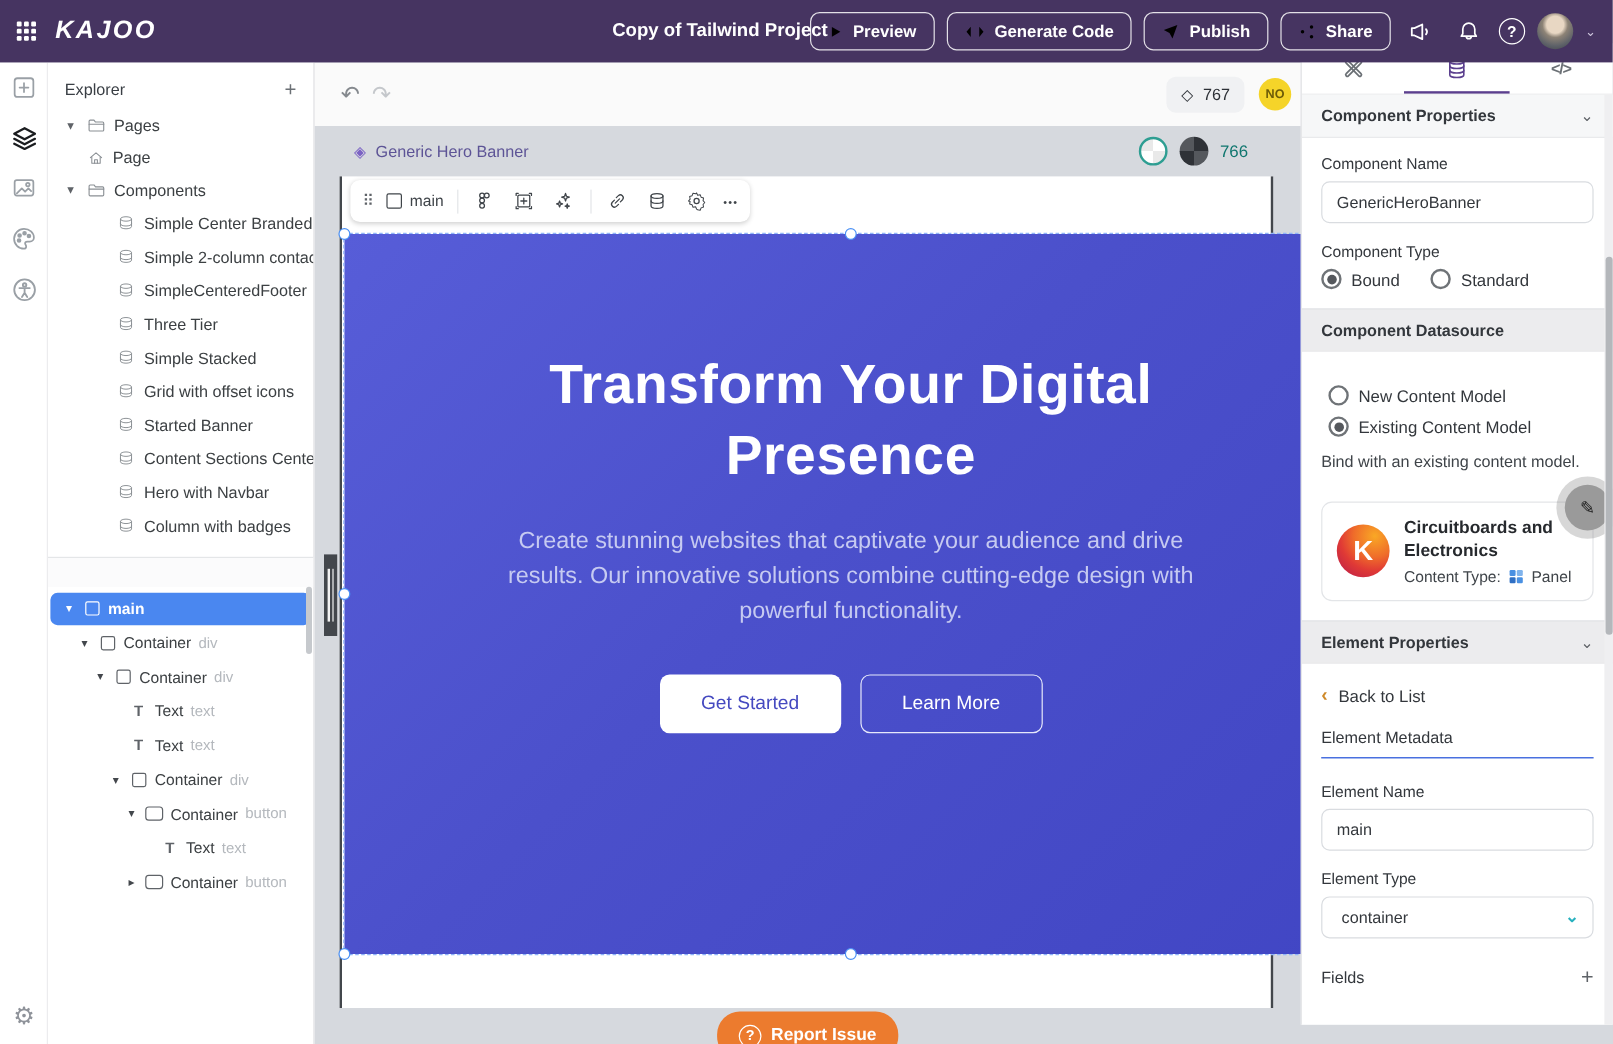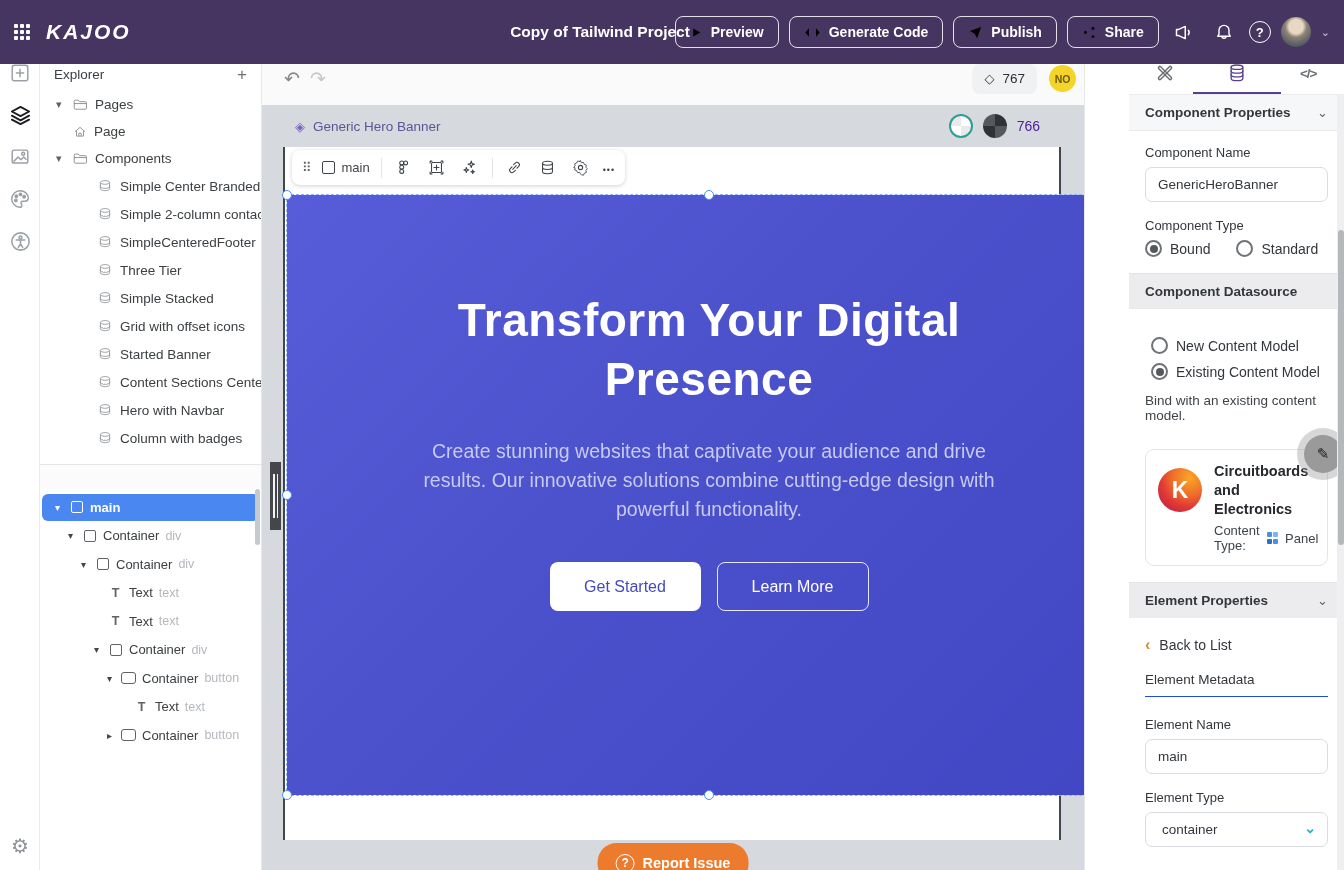--- a/index.html
+++ b/index.html
@@ -1,21 +1,21 @@
 <!DOCTYPE html>
 <html><head>
 <meta charset="utf-8">
 <style>
   * { margin:0; padding:0; box-sizing:border-box; }
   html,body { width:1344px; height:870px; overflow:hidden; background:#d6d9de; }
   body { font-family:"Liberation Sans", sans-serif; font-size:13.5px; color:#3a3f45; }
   .app { position:relative; width:1344px; height:870px; overflow:hidden; }
 
   
-  .topbar { position:absolute; top:0; left:0; width:100%; height:64px; background:#463461;
+  .topbar { position:absolute; top:0; left:0; width:100%; height:52px; background:#463461;
     display:flex; align-items:center; padding:0 14px; z-index:50; }
   .grid-dots { width:16px; height:16px; position:relative; margin-right:16px; cursor:pointer; }
   .grid-dots i { position:absolute; width:4px; height:4px; background:#fff; border-radius:1px;
     box-shadow:6px 0 #fff,12px 0 #fff,0 6px #fff,6px 6px #fff,12px 6px #fff,0 12px #fff,6px 12px #fff,12px 12px #fff; }
   .logo { color:#fff; font-weight:800; font-size:21px; letter-spacing:2px; font-style:italic; }
   .topbar-title { position:absolute; left:0; right:0; text-align:center; pointer-events:none;
     color:#fff; font-weight:700; font-size:15.5px; transform:translateX(-72px); }
   .topbar-right { margin-left:auto; display:flex; align-items:center; gap:10px; z-index:2; }
   .tb-btn { display:flex; align-items:center; gap:8px; color:#fff; font-weight:600; font-size:14px;
     border:1.3px solid rgba(255,255,255,.85); border-radius:8px; padding:7px 14px; background:transparent; cursor:pointer; white-space:nowrap; }
@@ -84,21 +84,21 @@
   .canvas-label-row { position:absolute; top:53px; left:0; width:100%; height:42px; display:flex; align-items:center; }
   .comp-badge { display:flex; align-items:center; gap:8px; margin-left:33px; cursor:pointer; }
   .comp-badge .badge-icon { color:#7b62c4; font-size:13px; }
   .badge-icon::before{content:'◈';}
   .comp-badge .badge-label { color:#5d5496; font-size:13.5px; }
   .theme-circles { margin-left:auto; display:flex; align-items:center; gap:10px; margin-right:44px; }
   .circle-light { width:24px; height:24px; border-radius:50%; border:2px solid #2e9e92; cursor:pointer;
     background:conic-gradient(#ffffff 0 90deg,#e9e9e9 0 180deg,#ffffff 0 270deg,#e9e9e9 0); }
   .circle-dark { width:24px; height:24px; border-radius:50%; cursor:pointer;
     background:conic-gradient(#2f3237 0 90deg,#55585d 0 180deg,#2f3237 0 270deg,#55585d 0); }
-  .vw-num { font-size:14px; color:#4c1d95; }
+  .vw-num { font-size:14px; color:#0f766e; }
 
   
   .page-frame { position:absolute; top:95px; left:21px; width:778px; height:693px; background:#fff;
     border-left:2px solid #43474c; border-right:2px solid #43474c; }
   .grip { position:absolute; width:11px; height:68px; background:#43474c; top:410px; cursor:ew-resize; display:flex; align-items:center; justify-content:center; gap:2px; }
   .grip i { display:block; width:1.5px; height:44px; background:#f2f2f2; }
   .grip-left { left:8px; } .grip-right { left:801px; }
 
   .page-toolbar { position:absolute; top:3px; left:7px; height:35px; background:#fff; border-radius:8px;
     box-shadow:0 1px 4px rgba(0,0,0,.18); display:flex; align-items:center; padding:0 10px; gap:11px; z-index:5; }
@@ -126,21 +126,21 @@
   .btn-secondary { width:152px; height:49px; background:transparent; color:#fff; font-size:16px; font-weight:500;
     border:1px solid #e6e8fb; border-radius:8px; cursor:pointer; }
 
   .report-issue { position:absolute; left:50%; transform:translateX(-50%); top:791px; height:40px; min-width:140px;
     background:#ec7b2e; border:none; border-radius:19px; color:#fff; font-weight:700; font-size:14.5px;
     display:flex; align-items:center; gap:8px; padding:0 18px; cursor:pointer; z-index:8; }
   .ri-q { width:19px; height:19px; border:1.6px solid #fff; border-radius:50%; display:flex; align-items:center; justify-content:center; font-size:12px; font-weight:700; }
   .ri-q::before{content:'?';}
 
   
-  .inspector { position:absolute; top:52px; right:0; width:260px; height:818px; background:#fff; border-left:1px solid #e6e7e9; z-index:10;padding-left:44px; }
+  .inspector { position:absolute; top:36px; right:0; width:260px; height:818px; background:#fff; border-left:1px solid #e6e7e9; z-index:10; }
   .insp-tabs { display:flex; height:43px; border-bottom:1px solid #ececee; }
   .insp-tab { flex:1; display:flex; align-items:center; justify-content:center; cursor:pointer; position:relative; }
   .insp-tab svg { stroke:#6b7075; fill:none; stroke-width:1.6; stroke-linecap:round; stroke-linejoin:round; }
   .insp-tab.active svg { stroke:#5b3f8e; }
   .insp-tab.active::after { content:''; position:absolute; bottom:0; left:50%; transform:translateX(-50%); width:88px; height:2.5px; background:#5b3f8e; }
   .code-glyph { font-size:13.5px; font-weight:700; color:#6b7075; letter-spacing:-1px; }
   .code-glyph::before{content:'</>';}
 
   .sec-header { display:flex; align-items:center; justify-content:space-between; height:36px; padding:0 16px;
     background:#f6f7f8; border-bottom:1px solid #e9eaec; cursor:pointer; }

